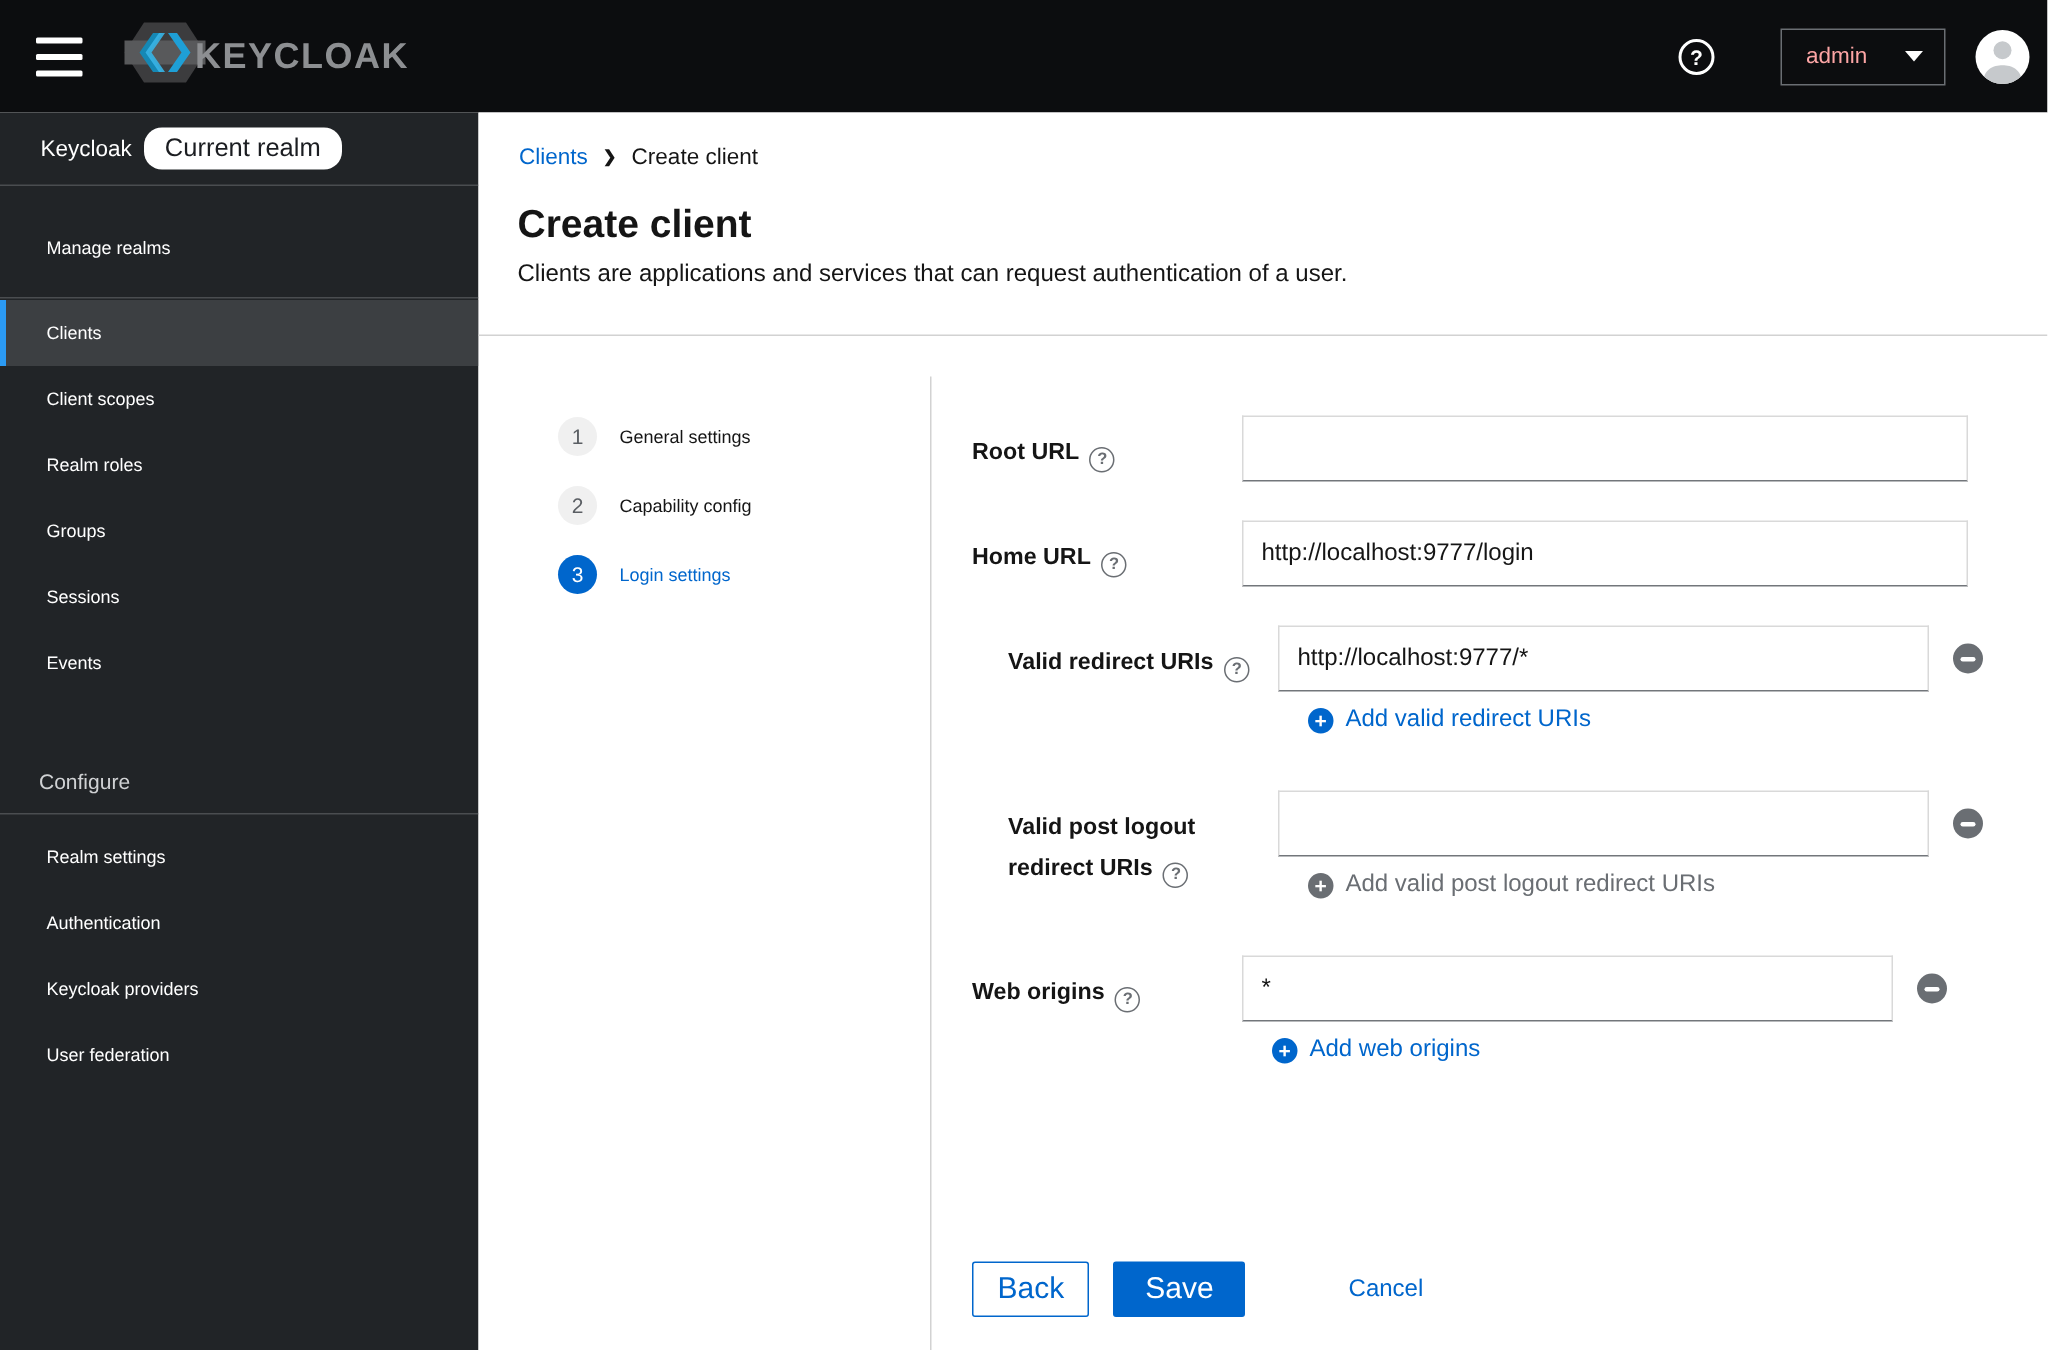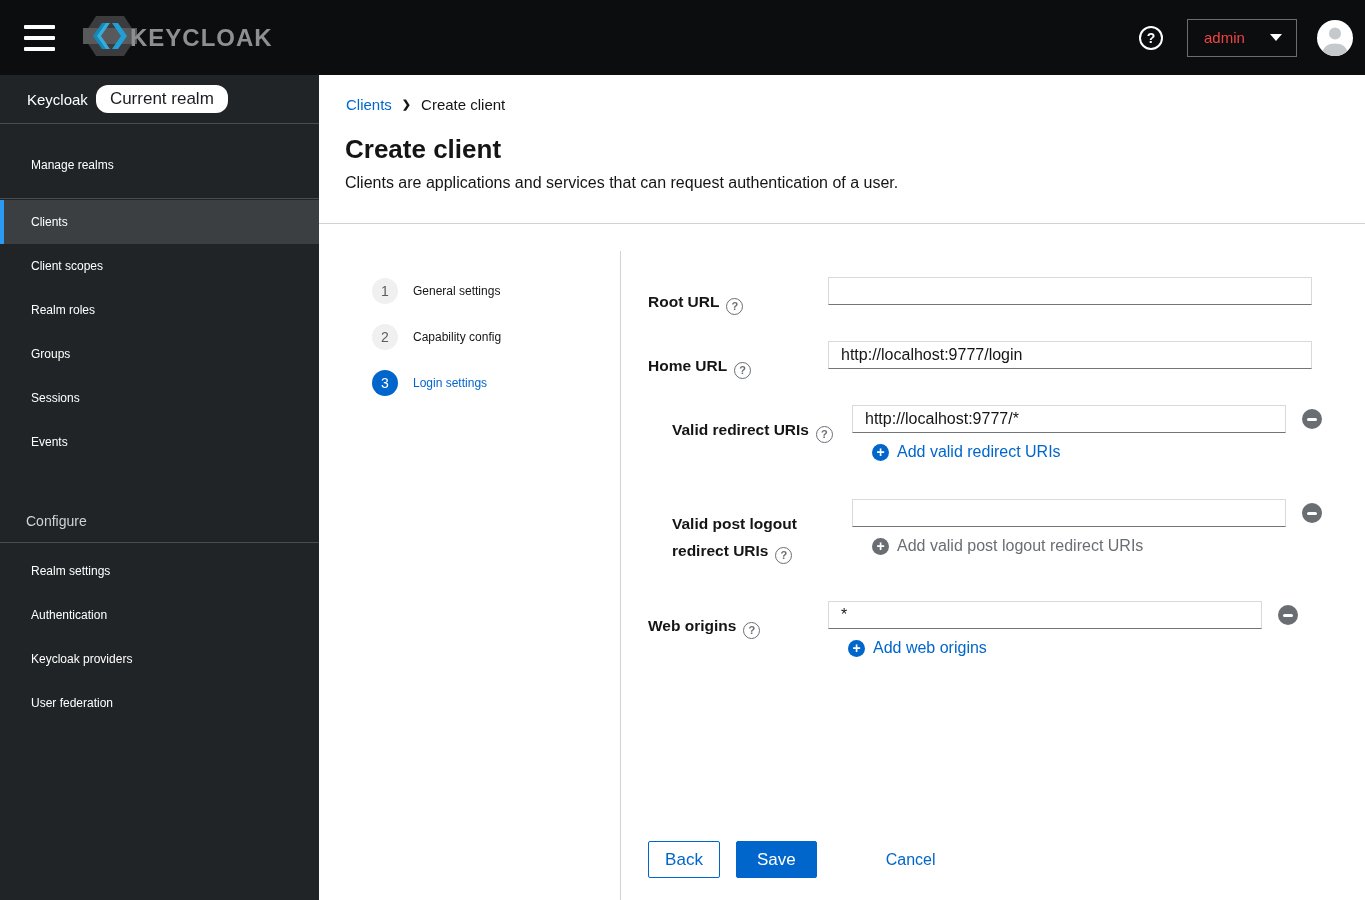--- a/index.html
+++ b/index.html
@@ -16,22 +16,22 @@
   }
   .hamburger { margin-left:24px; width:31px; height:26px; display:flex; flex-direction:column;
     justify-content:space-between; background:none; border:none; cursor:pointer; }
   .hamburger span { display:block; height:4px; background:#fff; border-radius:1px; }
   .brand { display:flex; align-items:center; margin-left:27px; }
   .brand-text { font-size:24px; font-weight:bold; color:#8d8f92; letter-spacing:1px; margin-left:-8px; }
   .masthead-right { margin-left:auto; display:flex; align-items:center; margin-right:12px; }
   .help-btn { width:24px; height:24px; border-radius:50%; border:2px solid #fff; background:none;
     color:#fff; font-size:14px; font-weight:bold; line-height:20px; text-align:center; cursor:pointer; }
   .user-dropdown {
-    margin-left:24px; width:110px; height:38px; border:1px solid #6a6e73; background:transparent;
-    color:#ef4444; font-size:15px; display:flex; align-items:center; justify-content:space-between;
+    margin-left:44px; width:110px; height:38px; border:1px solid #6a6e73; background:transparent;
+    color:#fca5a5; font-size:15px; display:flex; align-items:center; justify-content:space-between;
     padding:0 14px 0 16px; cursor:pointer; font-family:inherit;
   }
   .caret-down { width:0; height:0; border-left:6px solid transparent; border-right:6px solid transparent;
     border-top:7px solid #fff; }
   .avatar { margin-left:20px; width:36px; height:36px; border-radius:50%; background:#fff;
     overflow:hidden; display:flex; align-items:flex-end; justify-content:center; }
 
   
   .sidebar { position:absolute; top:75px; left:0; width:319px; bottom:0; background:#212427; }
   .realm-row { height:49px; display:flex; align-items:center; padding-left:27px;
@@ -76,39 +76,39 @@
   .form-row { display:flex; }
   .form-row.mb26 { margin-bottom:26px; }
   .form-row.mb37 { margin-bottom:37px;margin-left:24px; }
   .field-label-col { width:180px; padding-top:11px; font-size:15.5px; font-weight:bold;
     line-height:27px; color:#151515; }
   .help-icon { display:inline-flex; width:17px; height:17px; border:1px solid #6a6e73; border-radius:50%;
     color:#6a6e73; font-size:11px; font-weight:bold; align-items:center; justify-content:center;
     margin-left:7px; vertical-align:-3px; cursor:pointer; }
   .field-input-col { display:flex; flex-direction:column; }
   .input-line { display:flex; align-items:center; }
-  .text-input { height:28px; border:1px solid #d9d9d9; border-bottom:1px solid #72767b;
+  .text-input { height:44px; border:1px solid #d9d9d9; border-bottom:1px solid #72767b;
     padding:0 12px; font-size:16px; color:#151515; font-family:inherit; background:#fff; }
   .text-input.wide { width:484px; }
   .text-input.narrow { width:434px; }
   .minus-btn { margin-left:16px; width:20px; height:20px; border-radius:50%; background:#6a6e73;
     border:none; position:relative; cursor:pointer; flex:none; }
   .minus-btn::after { content:""; position:absolute; left:5px; top:8.5px; width:10px; height:3px;
     background:#fff; border-radius:2px; }
   .add-link { display:flex; align-items:center; background:none; border:none; cursor:pointer;
     margin-left:20px; margin-top:9px; height:20px; font-size:16px; color:#0066cc;
     font-family:inherit; padding:0; width:max-content; }
   .plus-icon { width:17px; height:17px; border-radius:50%; background:#0066cc; color:#fff;
     font-size:14px; font-weight:bold; line-height:16px; text-align:center; margin-right:8px; flex:none; }
   .add-link.disabled { color:#6a6e73; cursor:default; }
   .add-link.disabled .plus-icon { background:#6a6e73; }
 
   
   .wizard-footer { position:absolute; left:329px; top:766px; display:flex; align-items:center; }
-  .btn { height:37px; font-size:17px; font-family:inherit; cursor:pointer; border-radius:2px; }
+  .btn { height:37px; font-size:20px; font-family:inherit; cursor:pointer; border-radius:2px; }
   .btn-secondary { min-width:72px; background:#fff; border:1px solid #0066cc; color:#0066cc; padding:0 16px; }
   .btn-primary { margin-left:16px; min-width:77px; background:#0066cc; border:1px solid #0066cc;
     color:#fff; padding:0 20px; }
   .btn-link { margin-left:69px; background:none; border:none; color:#0066cc; font-size:16px; padding:0; }
 </style>
 </head>
 <body>
 
 <header class="masthead">
   <button class="hamburger" aria-label="Toggle navigation">

